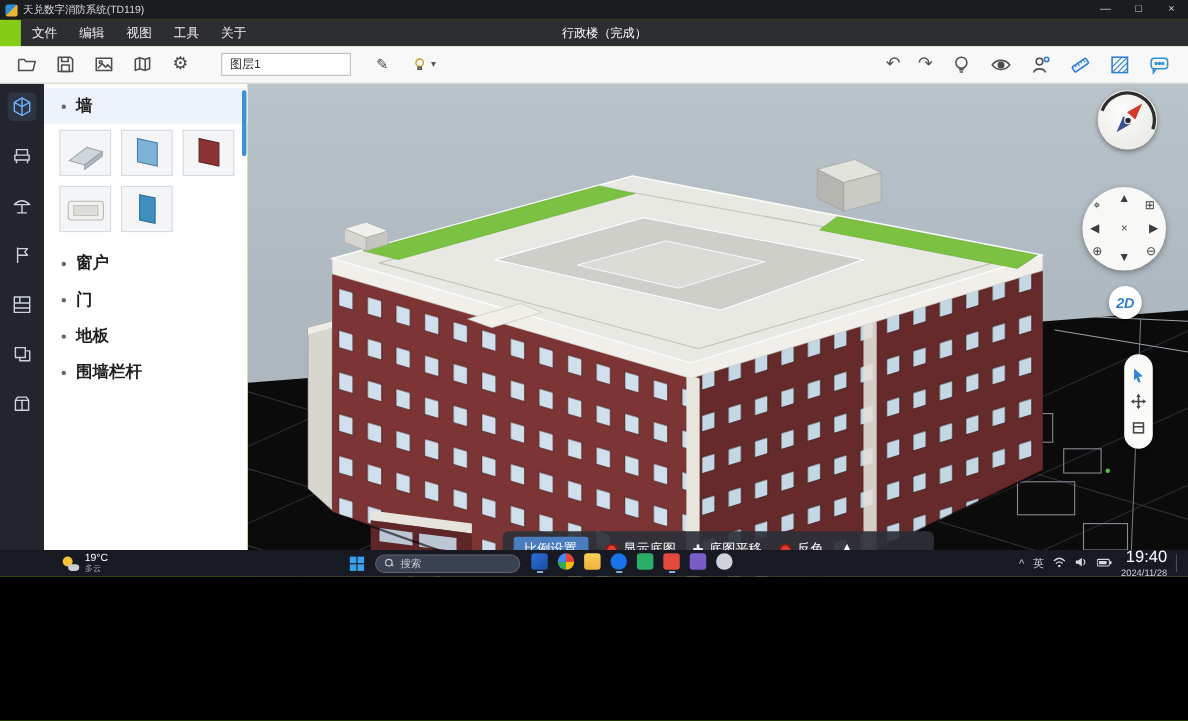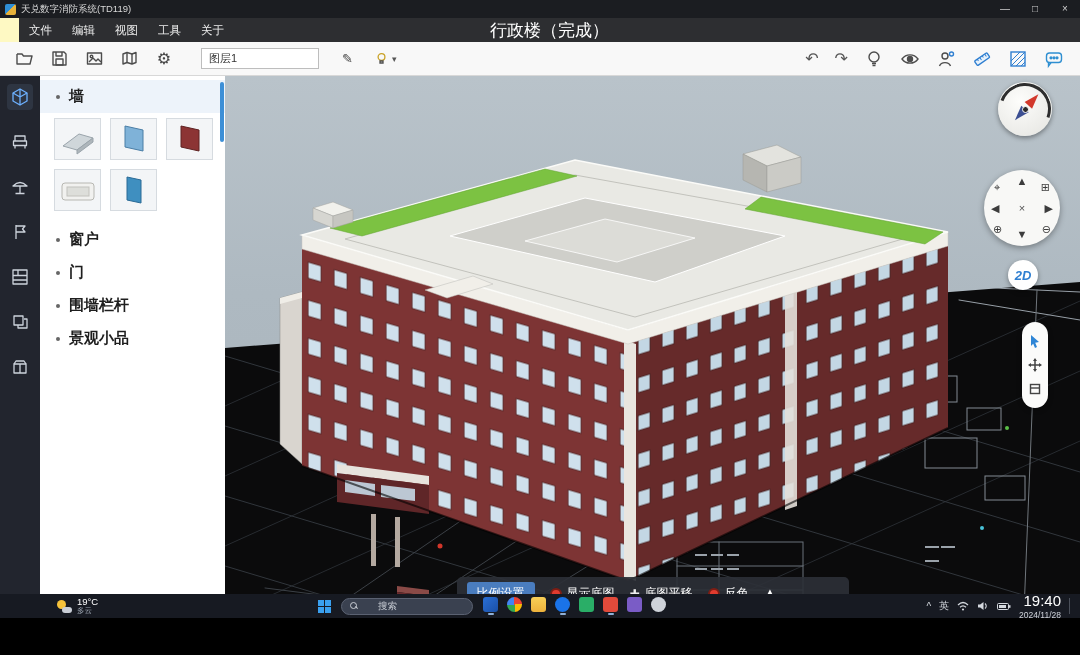--- a/index.html
+++ b/index.html
@@ -1,33 +1,33 @@
 <!DOCTYPE html>
 <html><head>
 <meta charset="utf-8">
 <style>
   * { box-sizing: border-box; margin: 0; padding: 0; }
   html,body { width:1080px; height:655px; overflow:hidden; background:#000;
     font-family:"Liberation Sans","DejaVu Sans",sans-serif; }
-  .screen { position:relative; width:1080px; height:618px; overflow:hidden; background:#fef9c3; }
+  .screen { position:relative; width:1080px; height:524px; overflow:hidden; background:#84cc16; }
 
   
   .titlebar { position:absolute; top:0; left:0; right:0; height:18px; background:#1b1d21;
     display:flex; align-items:center; color:#d8d8d8; font-size:9.5px; padding-left:5px; z-index:40; }
   .app-ico { width:11px; height:11px; border-radius:2px; margin-right:5px;
     background:linear-gradient(135deg,#2f8fd6 0 50%, #e8b33a 50% 100%); }
   .win-controls { margin-left:auto; display:flex; height:18px; }
   .win-controls span { width:30px; text-align:center; line-height:18px; font-size:10px; color:#cfcfcf; }
 
   
   .menubar { position:absolute; top:18px; left:0; right:0; height:24px; background:#2d2e31;
     display:flex; align-items:center; color:#ececec; font-size:11.5px; z-index:40;margin-left:19px; }
   .menus { display:flex; }
   .menus span { padding:0 10px; cursor:default; }
-  .doc-title { position:absolute; left:50%; transform:translateX(-50%); font-size:17px; color:#fff; }
+  .doc-title { position:absolute; left:50%; transform:translateX(-50%); font-size:11px; color:#fff; }
 
   
   .toolbar { position:absolute; top:42px; left:0; right:0; height:34px; background:#f8f8f8;
     border-bottom:1px solid #d8d8d8; display:flex; align-items:center; z-index:40; }
   .tb-left { display:flex; align-items:center; gap:15px; padding-left:14px; }
   .tbi { width:20px; height:20px; display:flex; align-items:center; justify-content:center; }
   .tbi svg { display:block; }
   .glyph { font-size:16px; color:#454545; line-height:1; }
   .layer-combo { margin-left:12px; width:118px; height:21px; border:1px solid #bdbdbd; background:#fff;
     display:flex; align-items:center; padding:0 7px; font-size:11px; color:#333; }
@@ -116,21 +116,21 @@
   .wicon { position:relative; width:15px; height:13px; }
   .wicon .sun { position:absolute; left:0; top:0; width:9px; height:9px; border-radius:50%; background:#f6c23a; }
   .wicon .cloud { position:absolute; right:0; bottom:0; width:10px; height:6px; border-radius:4px; background:#c9ced6; }
   .w-temp { line-height:1.1; }
   .w-temp .t { font-size:9.5px; color:#fff; }
   .w-temp .d { font-size:7.5px; color:#9aa2ae; }
   .tk-center { position:absolute; left:318px; display:flex; align-items:center; gap:10px; }
   .win-logo { width:13px; height:13px; display:grid; grid-template-columns:1fr 1fr; grid-template-rows:1fr 1fr; gap:1px; }
   .win-logo div { background:#3aa0ef; }
   .searchbox { width:132px; height:17px; background:#3a4150; border:1px solid #5b6272; border-radius:9px;
-    display:flex; align-items:center; gap:20px; padding:0 8px; color:#c9cdd5; font-size:9.5px; }
+    display:flex; align-items:center; gap:6px; padding:0 8px; color:#c9cdd5; font-size:9.5px; }
   .mag { position:relative; width:8px; height:8px; flex:0 0 auto; }
   .mag::before { content:""; position:absolute; left:0; top:0; width:5px; height:5px;
     border:1.2px solid #c9cdd5; border-radius:50%; }
   .mag::after { content:""; position:absolute; left:5px; top:5px; width:3px; height:1.2px;
     background:#c9cdd5; transform:rotate(45deg); }
   .apps { display:flex; gap:9px; align-items:flex-start; }
   .appwrap { display:flex; flex-direction:column; align-items:center; gap:1px; }
   .app { width:15px; height:15px; border-radius:3px; }
   .app.a1 { background:linear-gradient(135deg,#2a6fd6,#1a4fa6); }
   .app.a2 { border-radius:50%; background:conic-gradient(#ea4335 0 25%,#fbbc05 0 50%,#34a853 0 75%,#4285f4 0 100%); }
@@ -352,25 +352,25 @@
     <div class="cat-row">
         <span class="dot"></span>
         <span>窗户</span>
       </div>
     <div class="cat-row">
         <span class="dot"></span>
         <span>门</span>
       </div>
     <div class="cat-row">
         <span class="dot"></span>
-        <span>围墙栏杆</span>
+        <span>地板</span>
       </div>
     <div class="cat-row">
         <span class="dot"></span>
-        <span>景观小品</span>
+        <span>围墙栏杆</span>
       </div>
   </div>
 
   <div class="viewport">
     <svg class="scene" width="855" height="579" viewBox="0 0 855 579">
       <defs>
         <clipPath id="groundClip">
             <path d="M0,272 L855,206 L855,579 L0,579 Z"></path>
           </clipPath>
         <pattern id="winL" width="26" height="38" patternUnits="userSpaceOnUse" patternTransform="skewY(16.2)">

